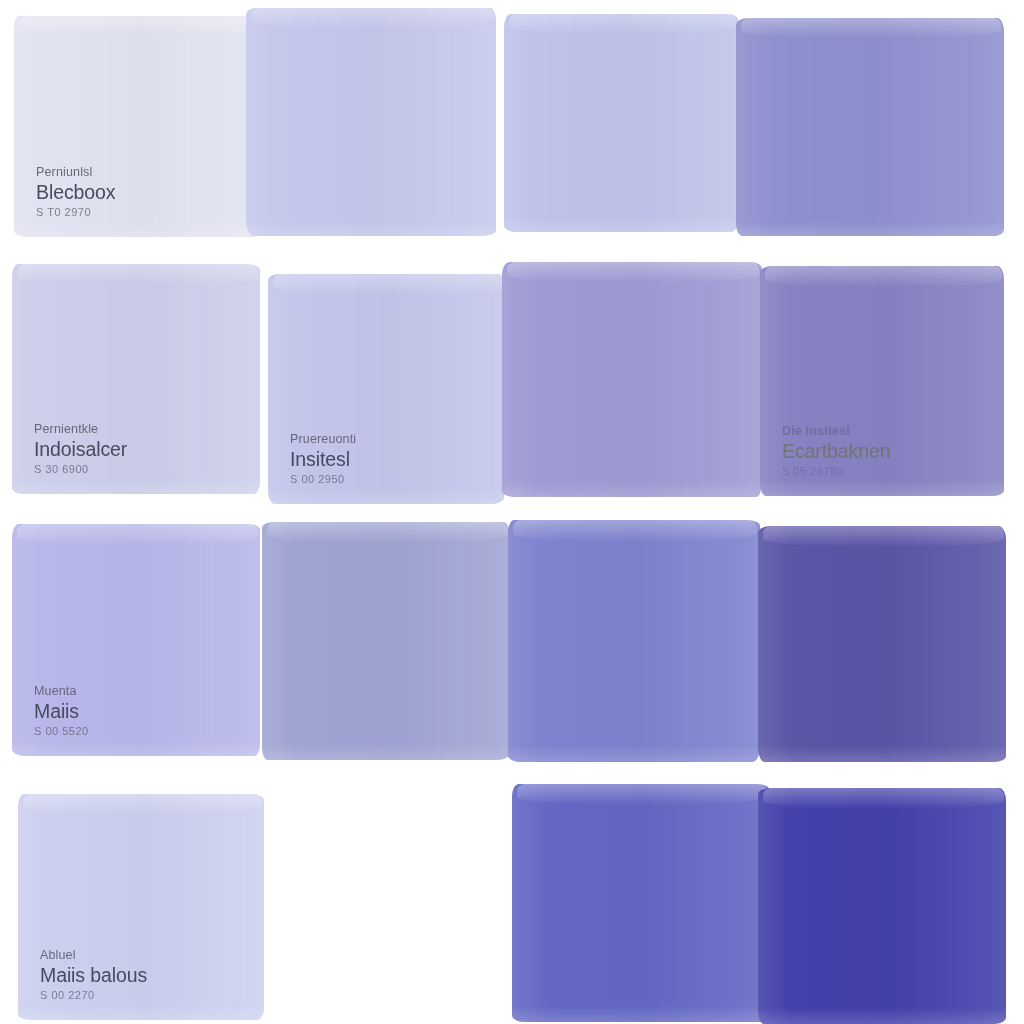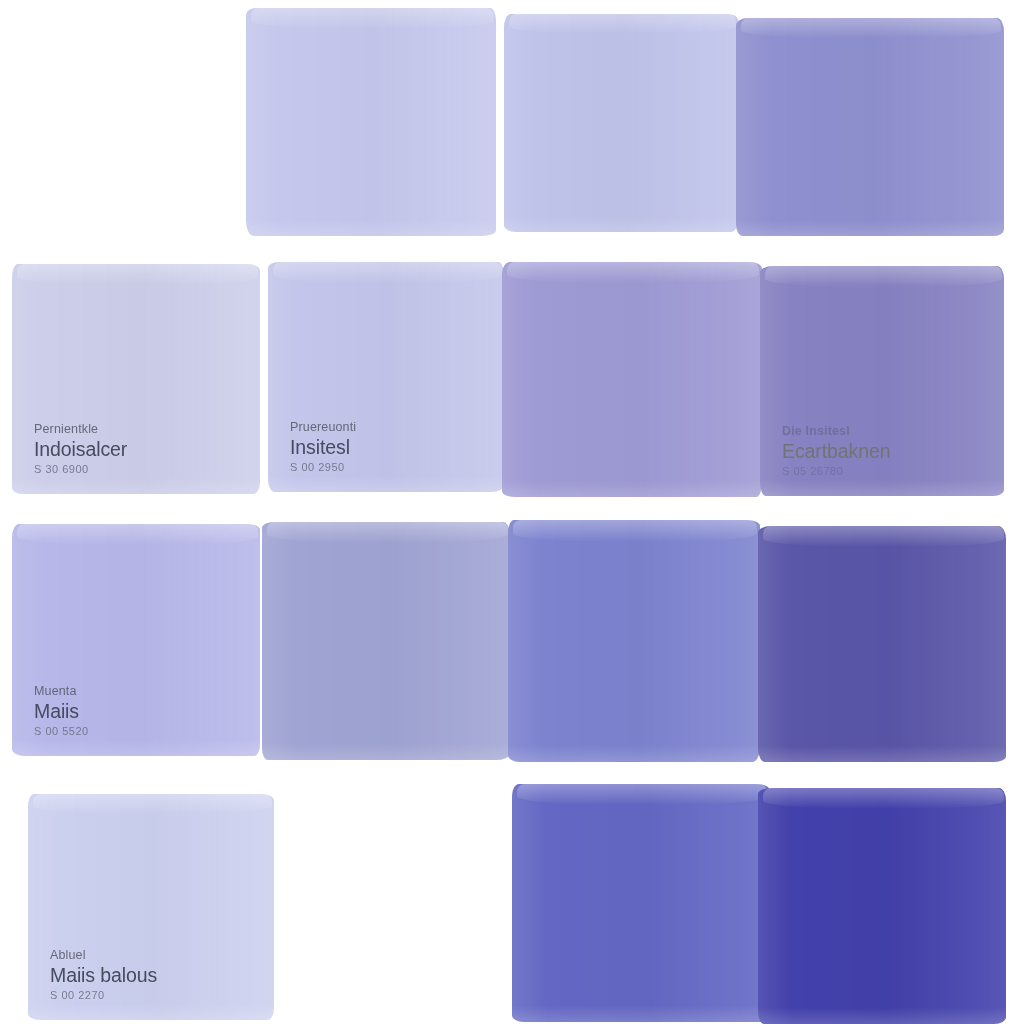--- a/index.html
+++ b/index.html
@@ -88,20 +88,28 @@
   .label.on-dark .collection { color: #6b6793; opacity: 0.75; font-weight: bold; }
   .label.on-dark .name      { color: #737373; }
   .label.on-dark .code      { color: #6c689a; opacity: 0.7; }
 </style>
 </head>
 <body>
 
 <div id="palette-board">
 
   <div class="swatch-row" style="top:0;height:256px;">
+    <div class="swatch" style="left:14px;top:16px;width:246px;height:221px;">
+      <div class="paint" style="background:#e2e3f1;border-radius:5px 12px 6px 14px / 12px 6px 16px 7px;"></div>
+      <div class="label">
+        <span class="collection">Perniunlsl</span>
+        <span class="name">Blecboox</span>
+        <span class="code">S T0 2970</span>
+      </div>
+    </div>
 
     <div class="swatch" style="left:246px;top:8px;width:250px;height:228px;">
       <div class="paint" style="background:#c5c8ec;border-radius:10px 6px 14px 8px / 7px 13px 6px 15px;"></div>
 
     </div>
 
     <div class="swatch" style="left:504px;top:14px;width:234px;height:218px;">
       <div class="paint" style="background:#bfc3ea;border-radius:7px 11px 7px 12px / 14px 6px 13px 7px;"></div>
 
     </div>
@@ -115,21 +123,21 @@
   <div class="swatch-row" style="top:256px;height:254px;">
     <div class="swatch" style="left:12px;top:8px;width:248px;height:230px;">
       <div class="paint" style="background:#ccceea;border-radius:6px 13px 7px 11px / 13px 7px 12px 6px;"></div>
       <div class="label">
         <span class="collection">Pernientkle</span>
         <span class="name">Indoisalcer</span>
         <span class="code">S 30 6900</span>
       </div>
     </div>
 
-    <div class="swatch" style="left:268px;top:6px;width:236px;height:230px;">
+    <div class="swatch" style="left:268px;top:18px;width:236px;height:230px;">
       <div class="paint" style="background:#c3c6ea;border-radius:11px 6px 13px 7px / 6px 14px 7px 13px;"></div>
       <div class="label">
         <span class="collection">Pruereuonti</span>
         <span class="name">Insitesl</span>
         <span class="code">S 00 2950</span>
       </div>
     </div>
 
     <div class="swatch" style="left:502px;top:6px;width:260px;height:235px;">
       <div class="paint" style="background:#9e9ad4;border-radius:8px 12px 6px 13px / 12px 7px 14px 6px;"></div>
@@ -166,21 +174,21 @@
 
     </div>
 
     <div class="swatch" style="left:758px;top:16px;width:248px;height:236px;">
       <div class="paint" style="background:#5a56a8;border-radius:13px 8px 12px 7px / 7px 13px 6px 14px;"></div>
 
     </div>
   </div>
 
   <div class="swatch-row" style="top:770px;height:254px;">
-    <div class="swatch" style="left:28px;top:24px;width:246px;height:226px;">
+    <div class="swatch" style="left:18px;top:24px;width:246px;height:226px;">
       <div class="paint" style="background:#ccd0ef;border-radius:6px 12px 7px 13px / 13px 7px 12px 6px;"></div>
       <div class="label">
         <span class="collection">Abluel</span>
         <span class="name">Maiis balous</span>
         <span class="code">S 00 2270</span>
       </div>
     </div>
 
 
     <div class="swatch" style="left:512px;top:14px;width:258px;height:238px;">

